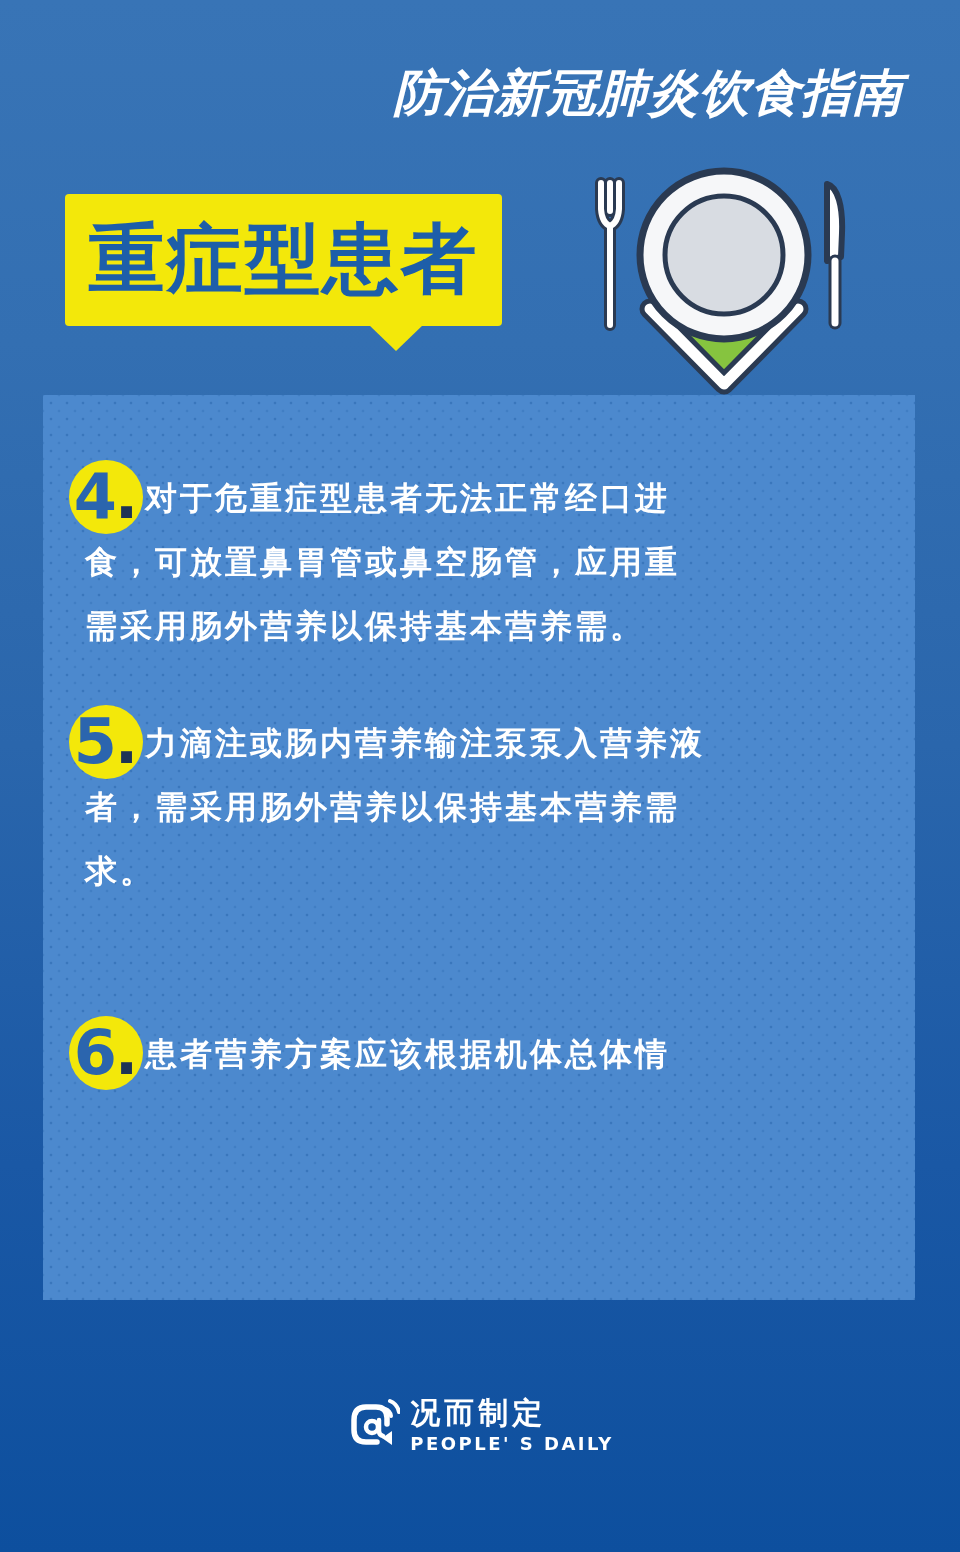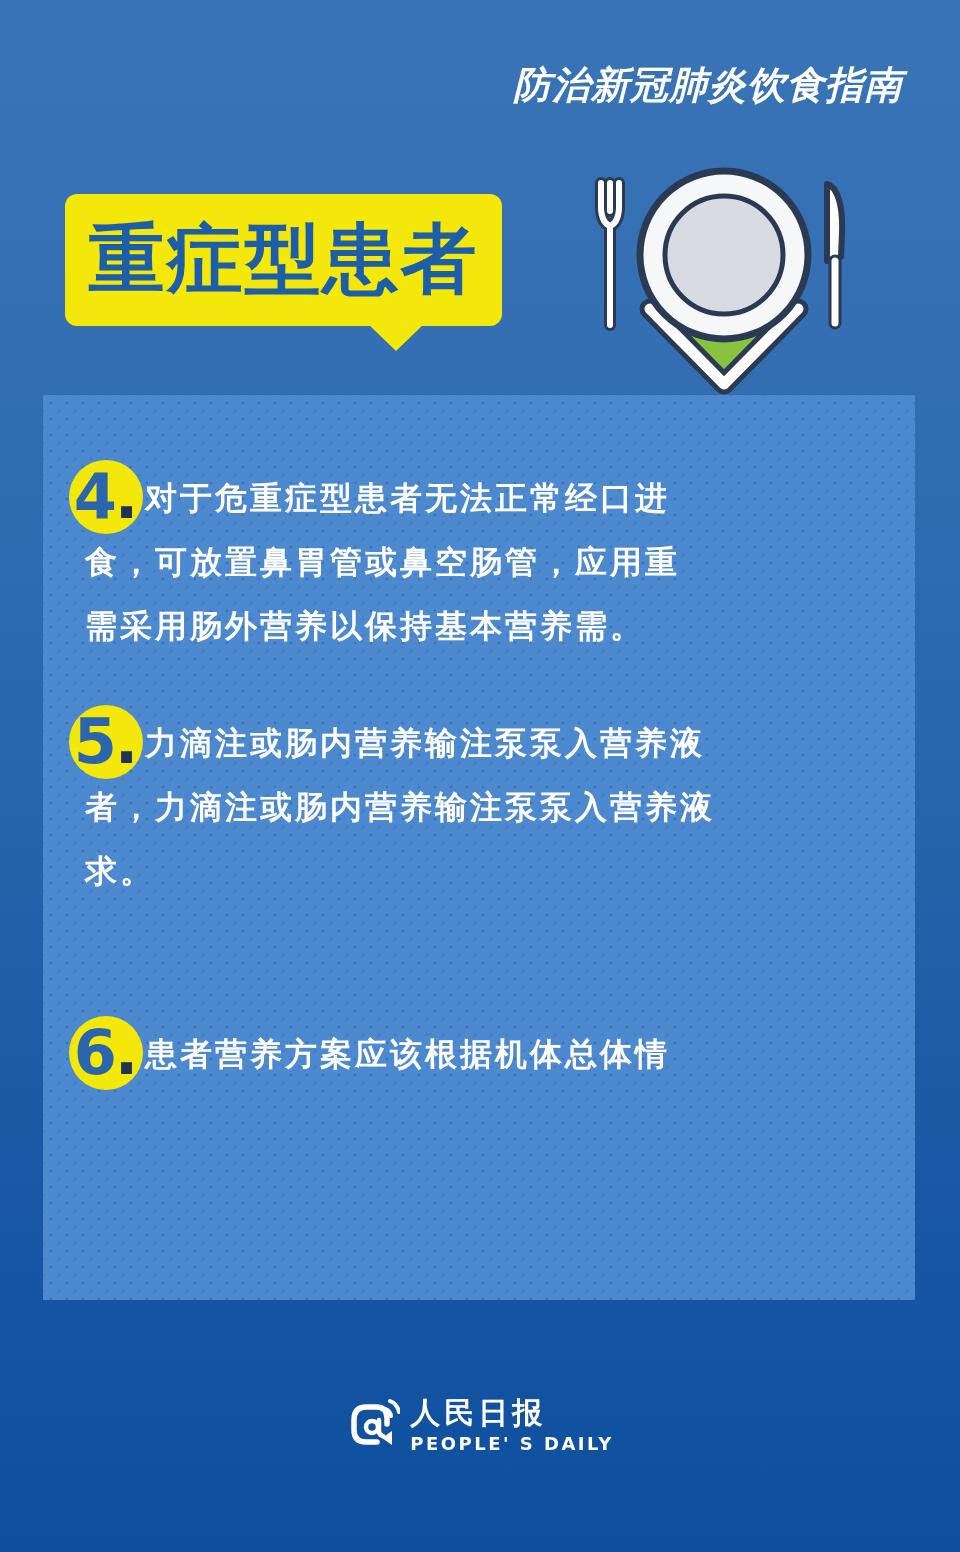--- a/index.html
+++ b/index.html
@@ -6,27 +6,27 @@
   .poster{
     position:relative;
     width:960px;height:1552px;
     overflow:hidden;
     background:linear-gradient(180deg,#3874B6 0%,#336FB2 22%,#2A66AC 48%,#1A58A5 75%,#0D4F9E 100%);
     font-family:"DejaVu Sans",sans-serif;
   }
   
   .header-title{
     position:absolute;top:60px;right:57px;
-    font-size:38px;font-weight:bold;font-style:italic;
+    font-size:50px;font-weight:bold;font-style:italic;
     color:#FFFFFF;letter-spacing:1px;white-space:nowrap;
   }
   
   .title-bubble{
     position:absolute;left:65px;top:194px;width:437px;height:132px;
-    background:#F3E80A;border-radius:12px;
+    background:#F3E80A;border-radius:4px;
     display:flex;align-items:center;justify-content:center;
   }
   .title-text{
     font-size:76px;font-weight:900;color:#1D5EA9;
     letter-spacing:2px;white-space:nowrap;
   }
   .bubble-tail{
     position:absolute;left:303px;top:130px;width:0;height:0;
     border-left:28px solid transparent;border-right:28px solid transparent;
     border-top:27px solid #F3E80A;
@@ -117,21 +117,21 @@
       </div>
     </div>
 
     <div class="item item-5">
       <div class="badge">
         <span class="num">5</span>
           <span class="numdot">.</span>
       </div>
       <div class="lines">
         <div class="line first">力滴注或肠内营养输注泵泵入营养液</div>
-        <div class="line">者，力滴注或肠内营养输注泵泵入营养液</div>
+        <div class="line">者，需采用肠外营养以保持基本营养需</div>
         <div class="line">求。</div>
       </div>
     </div>
 
     <div class="item item-6">
       <div class="badge">
         <span class="num">6</span>
           <span class="numdot">.</span>
       </div>
       <div class="lines">
@@ -144,18 +144,18 @@
   <div class="footer">
     <svg width="54" height="58" viewBox="0 0 54 58">
       <path d="M39 13 a9 9 0 0 1 6 7" fill="none" stroke="#FFFFFF" stroke-width="4" stroke-linecap="round"></path>
       <path d="M44 5 a15 15 0 0 1 9 11" fill="none" stroke="#FFFFFF" stroke-width="4" stroke-linecap="round"></path>
       <path d="M41 28 v-6 q0 -11 -11 -11 h-10 q-12 0 -12 13 v10 q0 12 12 12 h11" fill="none" stroke="#FFFFFF" stroke-width="5.5" stroke-linecap="round"></path>
       <circle cx="26" cy="31" r="6" fill="none" stroke="#FFFFFF" stroke-width="4.5"></circle>
       <path d="M33 24 v11 q0 4 4 5" fill="none" stroke="#FFFFFF" stroke-width="4.5" stroke-linecap="round"></path>
       <path d="M36 42 l10 -7 v14 z" fill="#FFFFFF"></path>
     </svg>
     <div class="logo-textblock">
-      <div class="logo-cn">人民日报</div>
+      <div class="logo-cn">况而制定</div>
       <div class="logo-en">PEOPLE' S DAILY</div>
     </div>
   </div>
 
 </div>
 
 </body></html>

